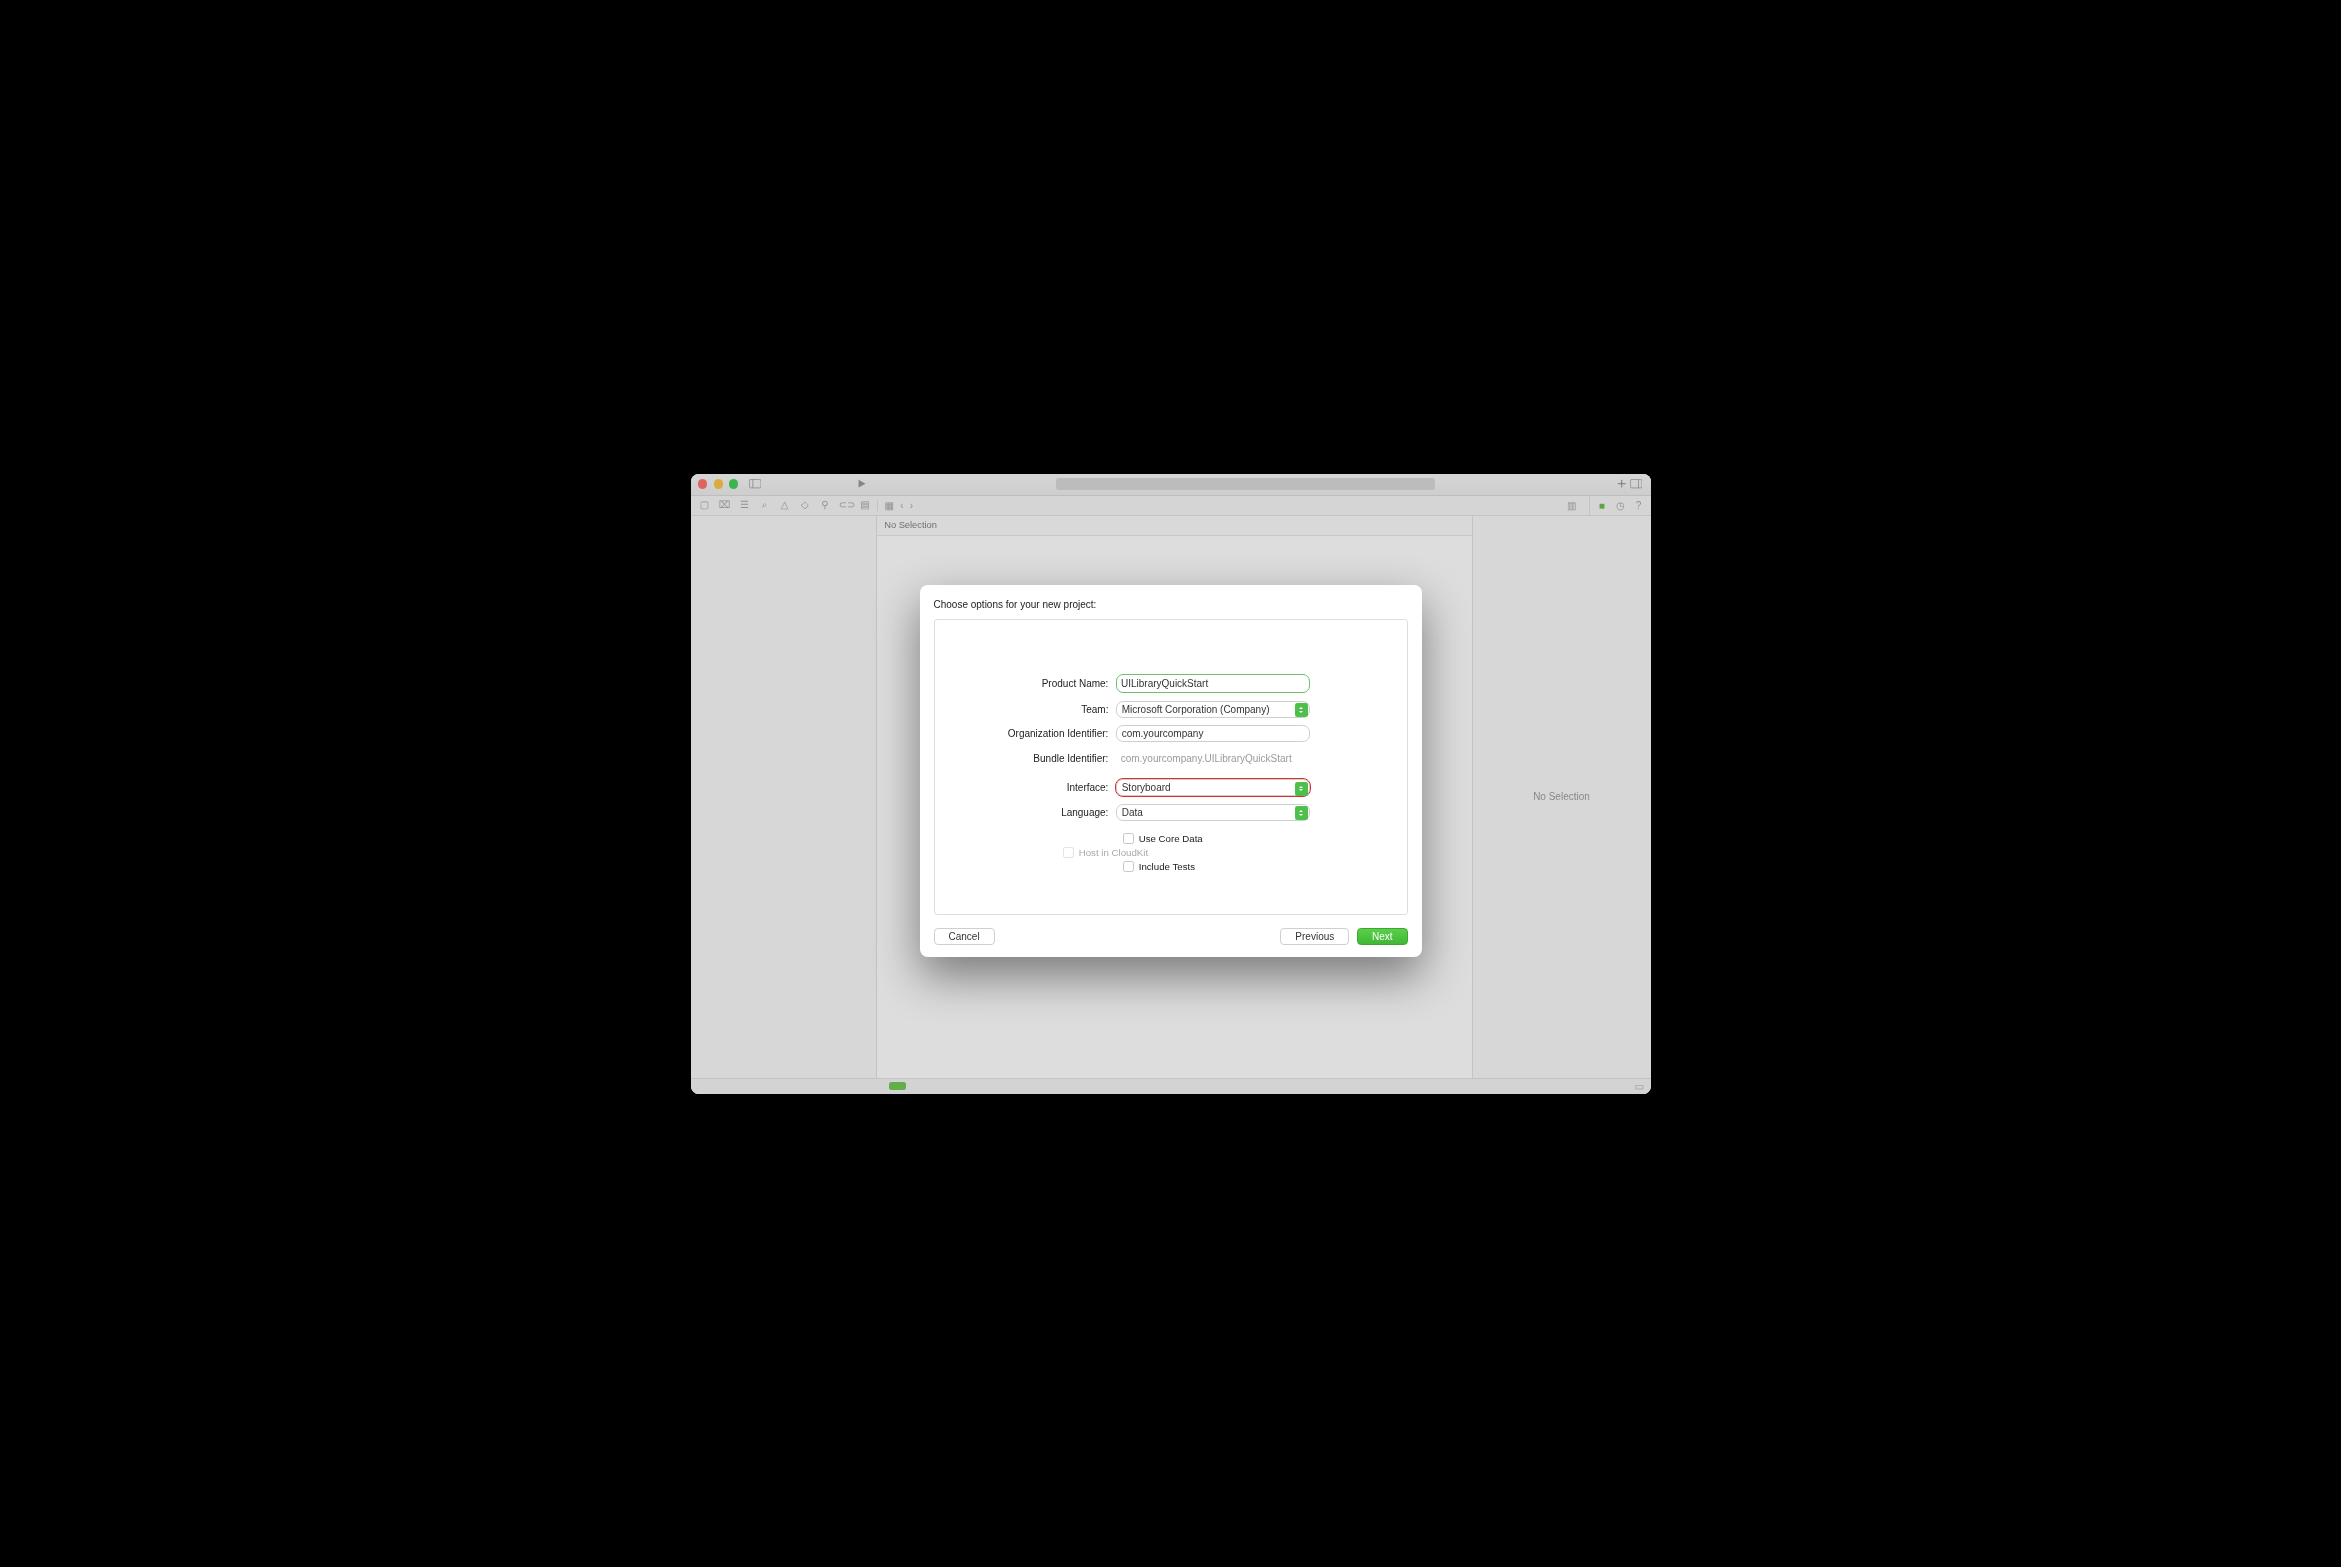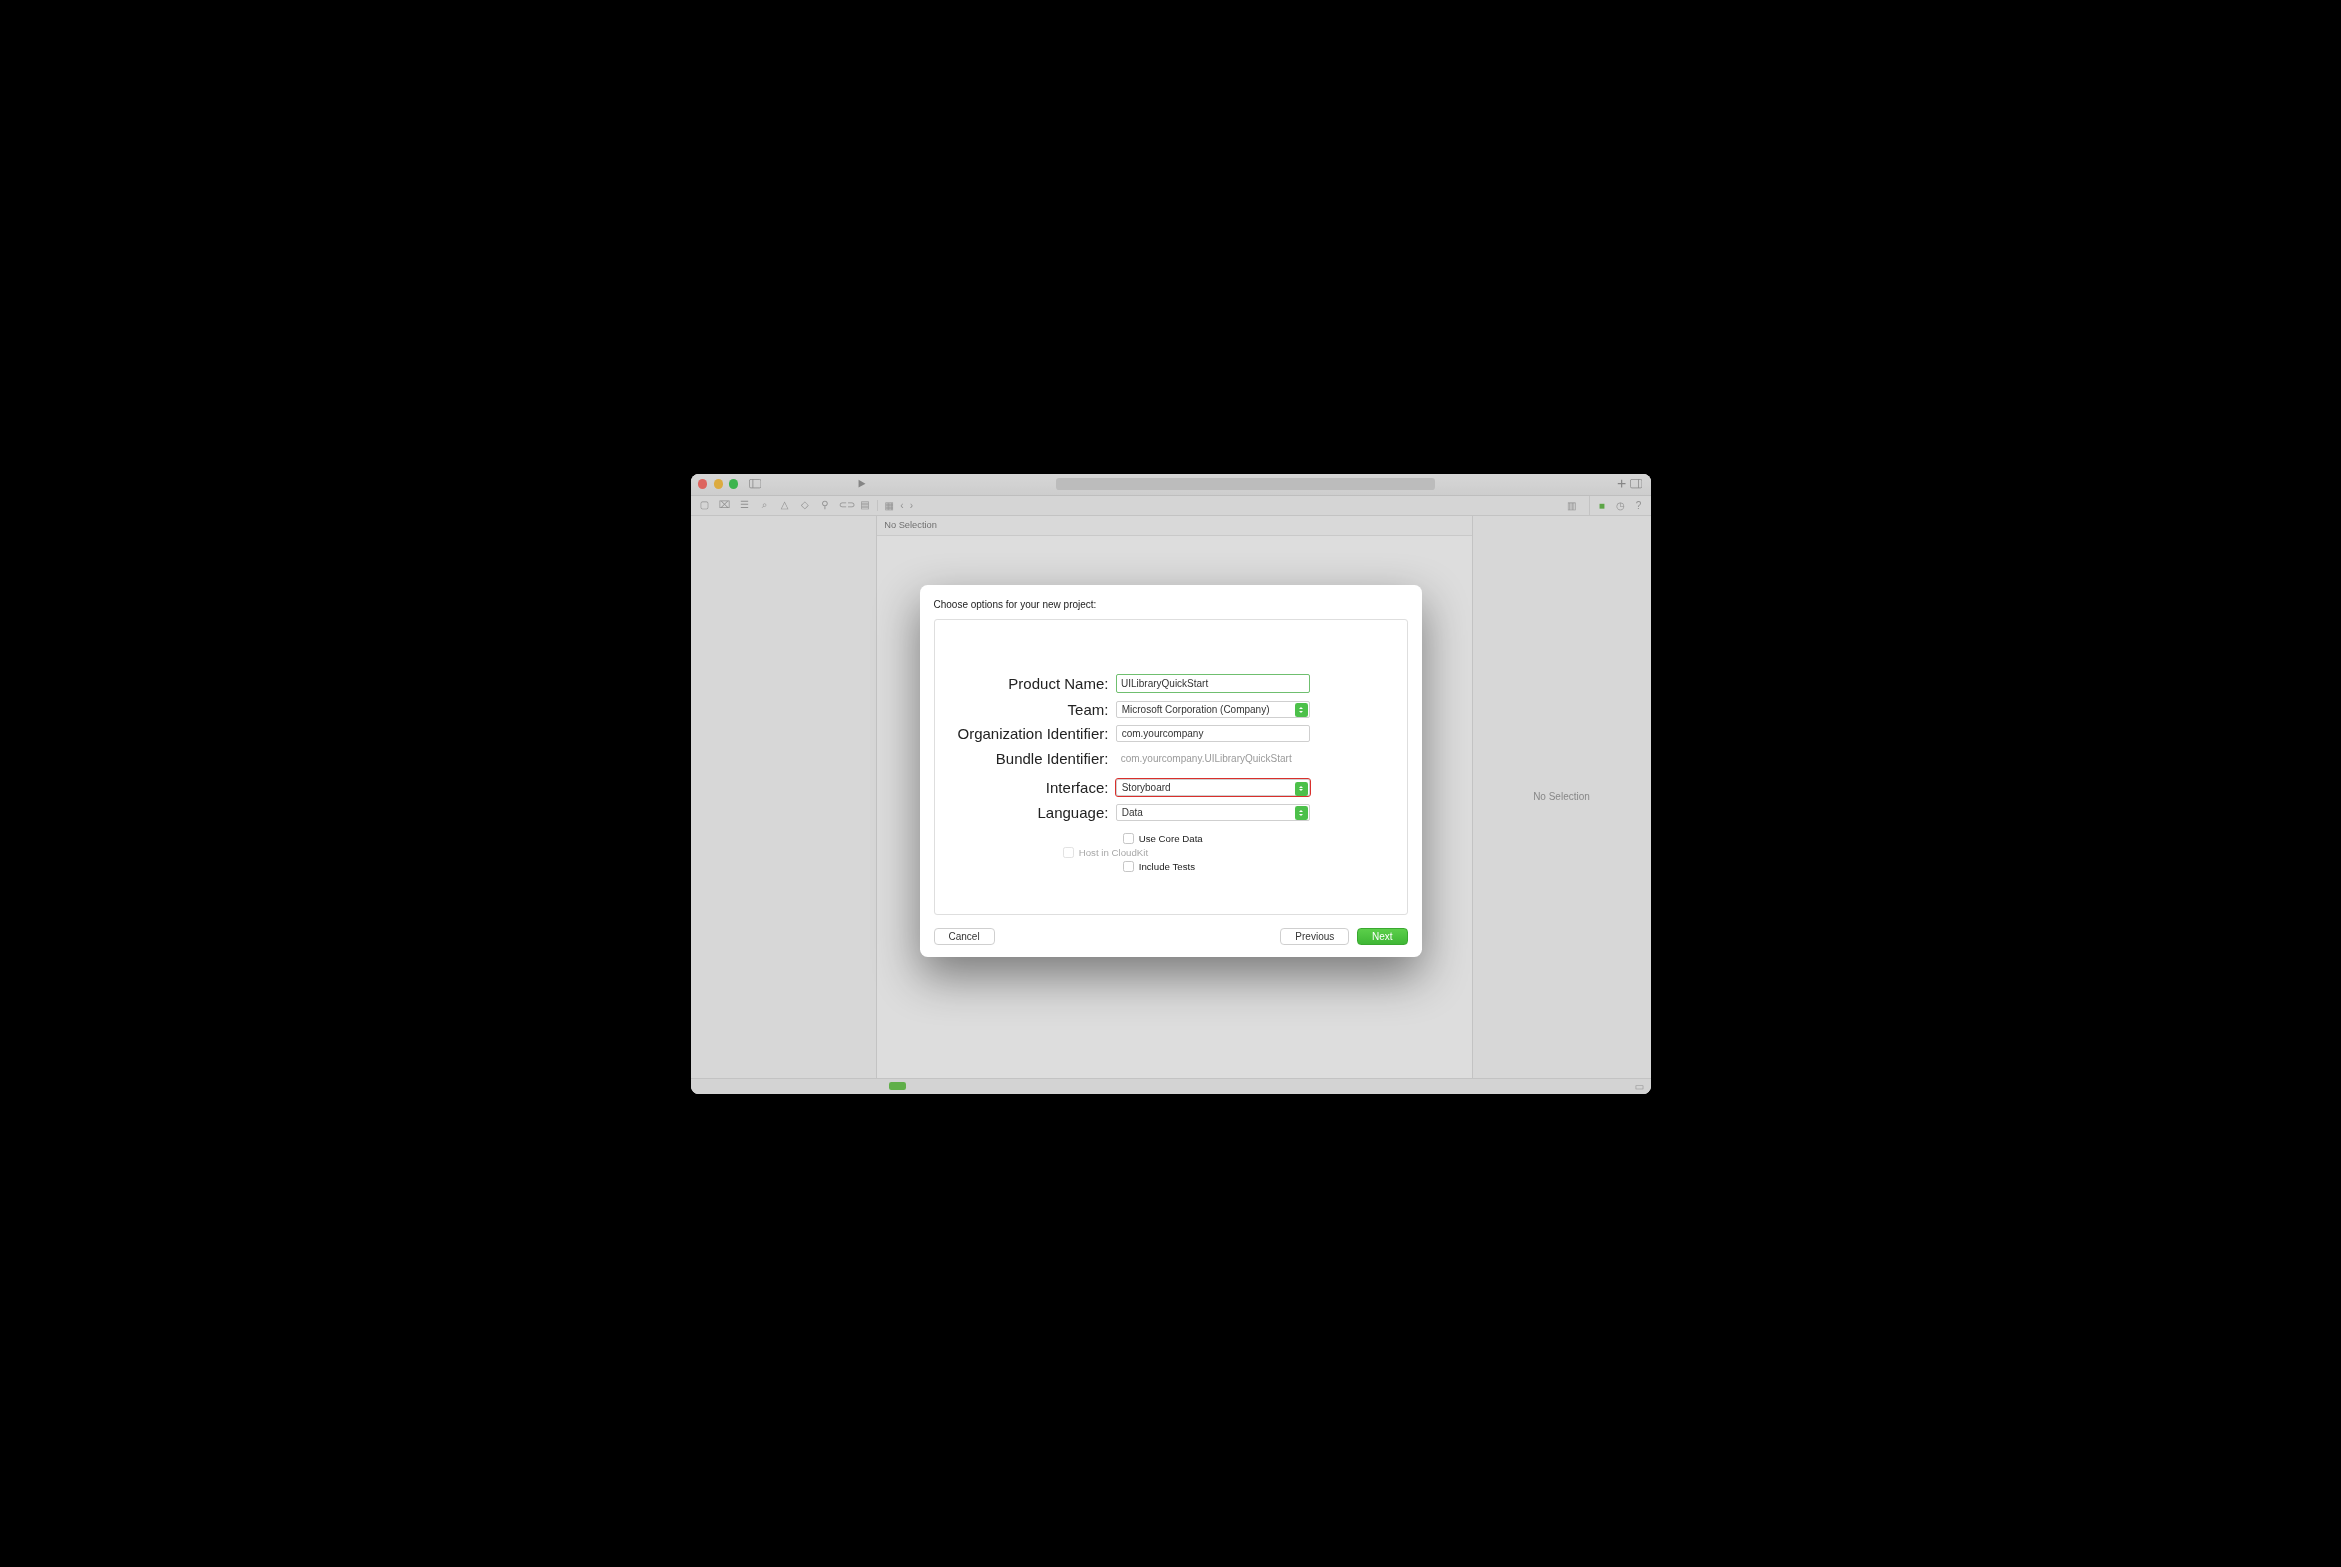--- a/index.html
+++ b/index.html
@@ -141,31 +141,31 @@
     display: flex;
     align-items: center;
     margin-bottom: 7.7px;
   }
   .form-row.tight { margin-bottom: 12px; }
   .form-label {
     width: 163px;
     text-align: right;
     padding-right: 7.7px;
     color: #222;
-    font-size: 15px;
+    font-size: 10px;
   }
   .form-control {
     flex: 1;
     position: relative;
   }
   .text-input, .select-box, .readonly {
     width: 194px;
     height: 17px;
     border: 0.8px solid #cfcfcf;
-    border-radius: 2px;
+    border-radius: 7px;
     padding: 0 4.6px;
     font-size: 10px;
     display: flex;
     align-items: center;
     background: #fff;
   }
   .text-input.focused { border: 1.5px solid #6fbf6f; padding: 0 3.9px; height:18.6px; }
   .readonly { border: none; background: transparent; color:#9a9a9a; padding-left:4.6px; }
   .select-box {
     position: relative;

